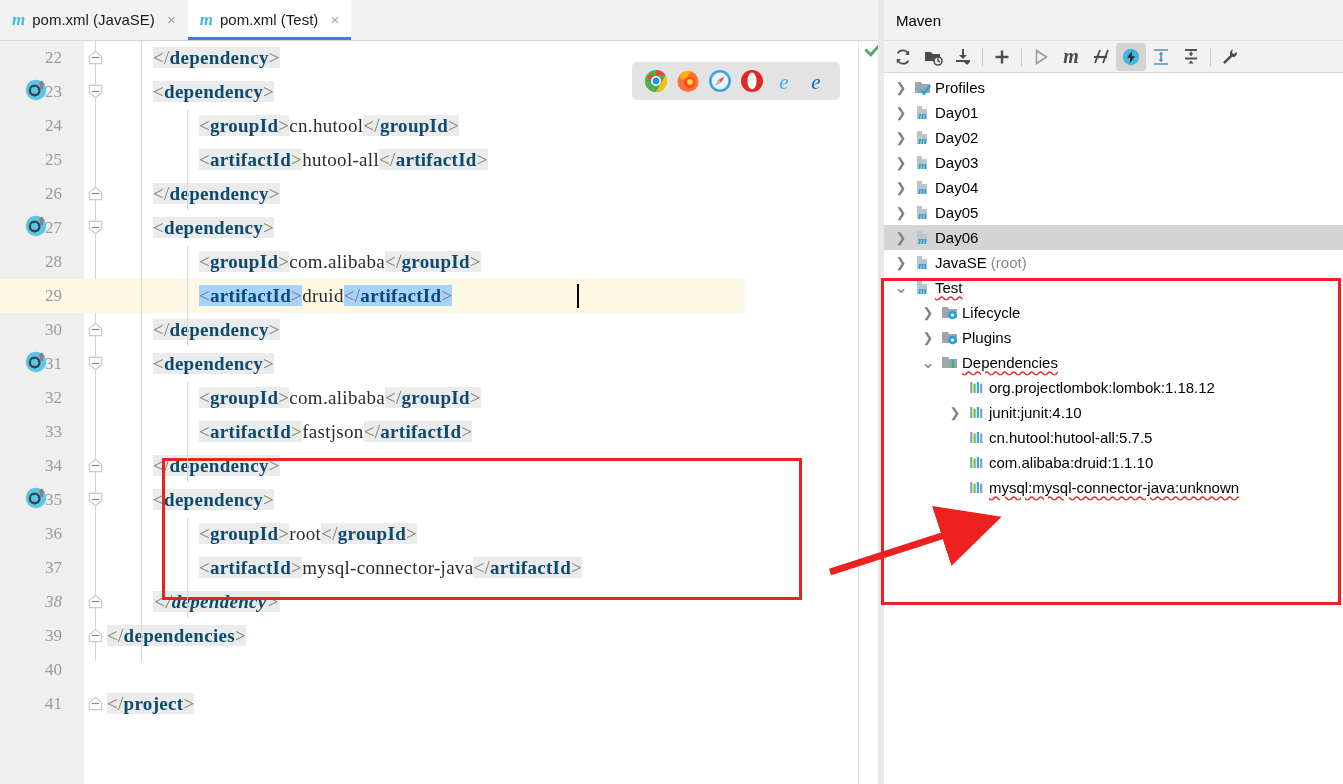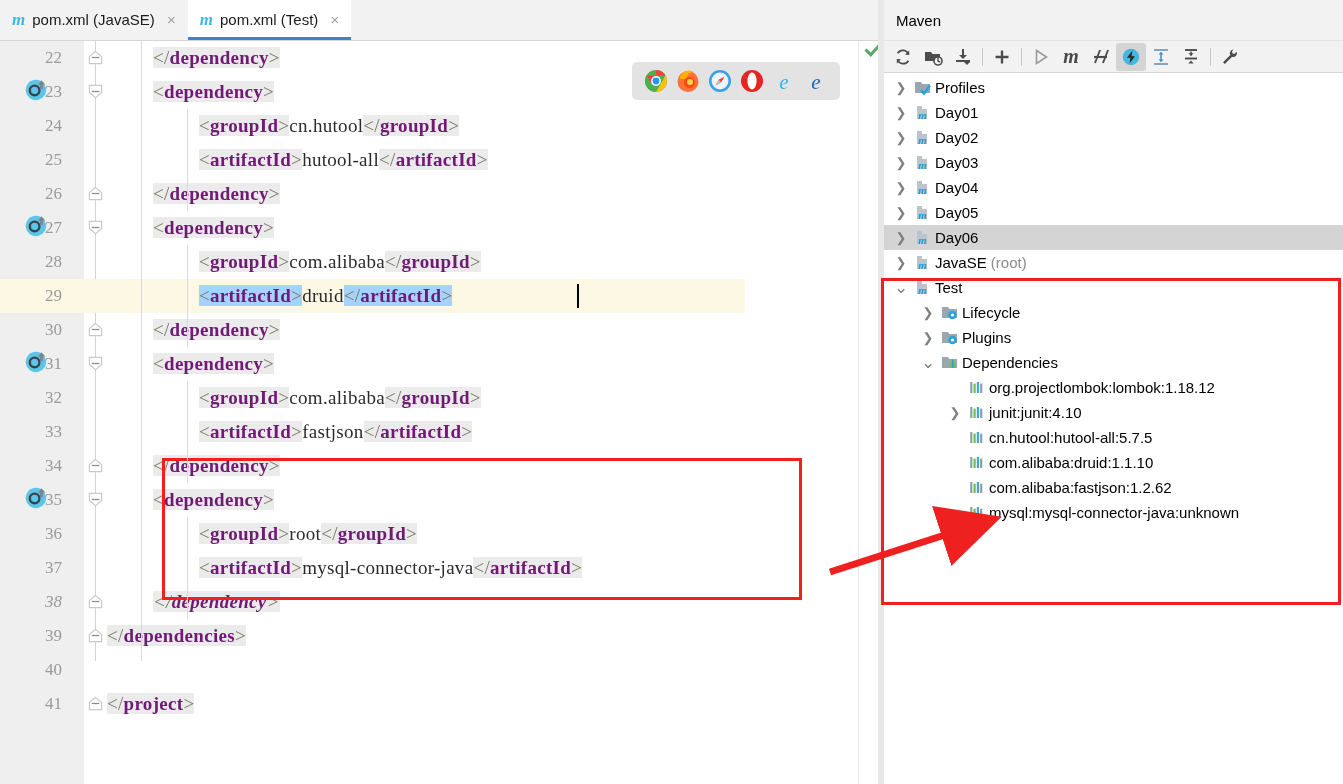--- a/index.html
+++ b/index.html
@@ -68,21 +68,21 @@
   .lineno {
     position: absolute; left: 0; width: 62px; text-align: right;
     font-family: "Liberation Serif", serif;
     font-size: 17px; color: #9a9a9a;
   }
   .code {
     position: absolute; left: 107px;
     font-family: "Liberation Serif", serif;
     font-size: 19px; white-space: pre; letter-spacing: 0.3px;
   }
-  .tg  { color: #701a75; font-weight: bold; }   
+  .tg  { color: #0c4a6e; font-weight: bold; }   
   .br  { color: #7a7a62; }                      
   .tx  { color: #2b2b2b; }                      
   .hl  { background: #ebebeb; }                 
   .sel { background: #a6d2ff; }                 
 
   
   .mvn-icon {
     position: absolute; left: 24px; width: 24px; height: 24px;
   }
   
@@ -155,20 +155,21 @@
     font-size: 15px; color: #000; white-space: nowrap;
   }
   .tnode.sel { background: #d4d4d4; }
   .twist {
     width: 22px; text-align: center; color: #808080; font-size: 13px;
     flex: 0 0 22px;
   }
   .tlabel { padding-left: 3px; }
   .tlabel .muted { color: #8a8a8a; }
   .wavy {
+    text-decoration: underline;
     text-decoration-style: wavy;
     text-decoration-color: #e03030;
     text-underline-offset: 2px;
   }
   .ticon { width: 20px; display: flex; justify-content: center; flex: 0 0 20px; }
 
   
   .anno-rect {
     position: absolute; border: 3px solid #ef2020; pointer-events: none;
   }
@@ -657,33 +658,20 @@
           <div style="width: 60px; flex: 0 0 auto;"></div>
           <div class="twist"></div>
           <div class="ticon">
             <svg width="17" height="17" viewBox="0 0 17 17">
               <rect x="2.2" y="3" width="2.2" height="11" fill="#8aa0ad"></rect>
               <rect x="5.5" y="4.6" width="2.2" height="9.4" fill="#6fbf4a"></rect>
               <rect x="8.8" y="3" width="2.2" height="11" fill="#3aa8dd"></rect>
               <rect x="12.099999999999998" y="4.6" width="2.2" height="9.4" fill="#8aa0ad"></rect>
             </svg>
           </div>
-          <div class="tlabel"><span>com.alibaba:fastjson:1.2.62</span></div>
-        </div>
-        <div class="tnode">
-          <div style="width: 60px; flex: 0 0 auto;"></div>
-          <div class="twist"></div>
-          <div class="ticon">
-            <svg width="17" height="17" viewBox="0 0 17 17">
-              <rect x="2.2" y="3" width="2.2" height="11" fill="#8aa0ad"></rect>
-              <rect x="5.5" y="4.6" width="2.2" height="9.4" fill="#6fbf4a"></rect>
-              <rect x="8.8" y="3" width="2.2" height="11" fill="#3aa8dd"></rect>
-              <rect x="12.099999999999998" y="4.6" width="2.2" height="9.4" fill="#8aa0ad"></rect>
-            </svg>
-          </div>
           <div class="tlabel"><span class="wavy">mysql:mysql-connector-java:unknown</span></div>
         </div>
       </div>
   </div>
 
   <div class="anno-rect" id="anno-code" style="left: 162px; top: 458px; width: 640px; height: 142px; border-color: rgb(239, 32, 32);"></div>
   <div class="anno-rect" id="anno-tree" style="left: 881px; top: 278px; width: 460px; height: 327px; border-color: rgb(239, 32, 32);"></div>
   <svg class="anno-svg" width="1343" height="784">
     <defs>
       <marker id="ah" markerWidth="9" markerHeight="9" refX="6.5" refY="4.5" orient="auto">

